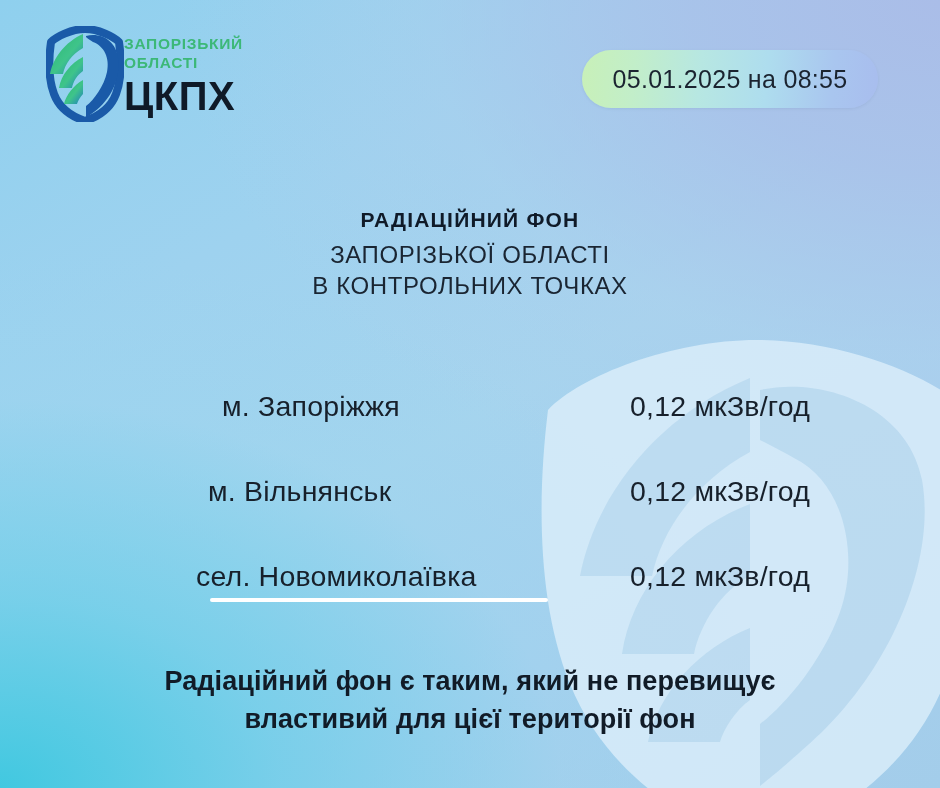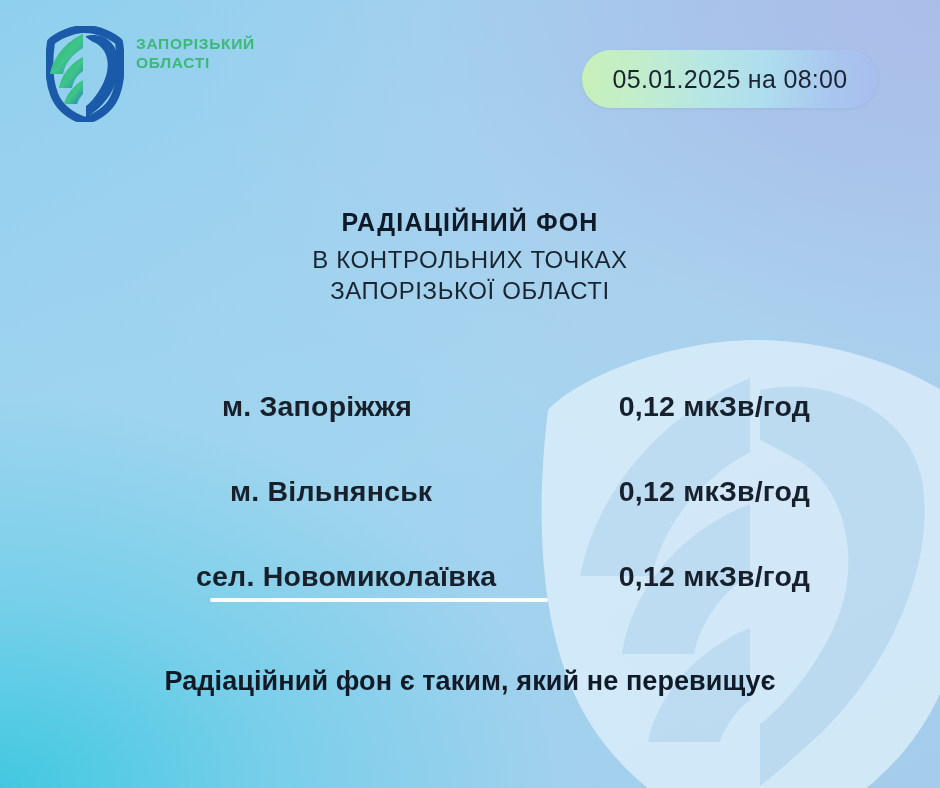--- a/index.html
+++ b/index.html
@@ -35,21 +35,20 @@
   }
   .watermark svg { display: block; width: 100%; height: 100%; }
 
   
   .logo-block {
     position: absolute;
     left: 46px;
     top: 26px;
     display: flex;
     align-items: flex-start;
-    gap: 12px;
   }
   .logo-mark { width: 78px; height: 96px; flex: 0 0 auto; }
   .logo-mark svg { display: block; width: 100%; height: 100%; }
   .logo-words {
     display: flex;
     flex-direction: column;
     padding-top: 8px;
   }
   .logo-line1, .logo-line2 {
     font-size: 15.5px;
@@ -88,21 +87,21 @@
 
   
   .titles {
     position: absolute;
     left: 0;
     right: 0;
     top: 208px;
     text-align: center;
   }
   .title-main {
-    font-size: 25px;
+    font-size: 21px;
     font-weight: 700;
     letter-spacing: 1.2px;
     color: #0f1a28;
     line-height: 1.18;
   }
   .title-sub {
     font-size: 24px;
     font-weight: 400;
     letter-spacing: 0.6px;
     color: #1a2532;
@@ -116,28 +115,28 @@
     left: 196px;
     right: 130px;
     top: 378px;
   }
   .row {
     display: flex;
     align-items: baseline;
     justify-content: space-between;
     height: 85px;
     font-size: 28.5px;
-    font-weight: 700;
+    font-weight: 400;
     color: #17202b;
     letter-spacing: 0.2px;
   }
   .row .place { white-space: nowrap; }
   .row .value { white-space: nowrap; margin-top: 12px; }
   .row-1 .place { margin-left: 26px; }
-  .row-2 .place { margin-left: 34px; text-align: center; }
+  .row-2 .place { margin-left: 12px; text-align: center; }
   .row-3 .place { margin-left: 0px; }
 
   .divider {
     position: absolute;
     left: 210px;
     top: 598px;
     width: 338px;
     height: 4px;
     background: #ffffff;
     border-radius: 2px;
@@ -209,32 +208,33 @@
 
           <path d="M37 8 L37 22 C26 28 19 38 17 48 L4 48 C7 32 19 16 37 8 Z" fill="url(#stripeGrad)"></path>
           <path d="M37 31 L37 45 C31 49 27 56 26 62 L13 62 C15 49 25 37 37 31 Z" fill="url(#stripeGrad)"></path>
           <path d="M37 54 L37 68 C34 71 32 75 31 78 L18 78 C20 69 28 59 37 54 Z" fill="url(#stripeGrad)"></path>
         </g>
       </svg>
     </div>
     <div class="logo-words">
       <div class="logo-line1">ЗАПОРІЗЬКИЙ</div>
       <div class="logo-line2">ОБЛАСТІ</div>
+      <div class="logo-abbr">ЦКПХ</div>
     </div>
   </div>
 
   <div class="date-pill">
-    <span>05.01.2025 на 08:00</span>
+    <span>05.01.2025 на 08:55</span>
   </div>
 
   <div class="titles">
     <div class="title-main">РАДІАЦІЙНИЙ ФОН</div>
     <div class="title-sub">
+      <div>ЗАПОРІЗЬКОЇ ОБЛАСТІ</div>
       <div>В КОНТРОЛЬНИХ ТОЧКАХ</div>
-      <div>ЗАПОРІЗЬКОЇ ОБЛАСТІ</div>
     </div>
   </div>
 
   <div class="rows">
     <div class="row row-1">
       <span class="place">м. Запоріжжя</span>
       <span class="value">0,12 мкЗв/год</span>
     </div>
     <div class="row row-2">
       <span class="place">м. Вільнянськ</span>
@@ -243,15 +243,16 @@
     <div class="row row-3">
       <span class="place">сел. Новомиколаївка</span>
       <span class="value">0,12 мкЗв/год</span>
     </div>
   </div>
 
   <div class="divider"></div>
 
   <div class="footnote">
     <div>Радіаційний фон є таким, який не перевищує</div>
+    <div>властивий для цієї території фон</div>
   </div>
 
 </div>
 
 </body></html>

